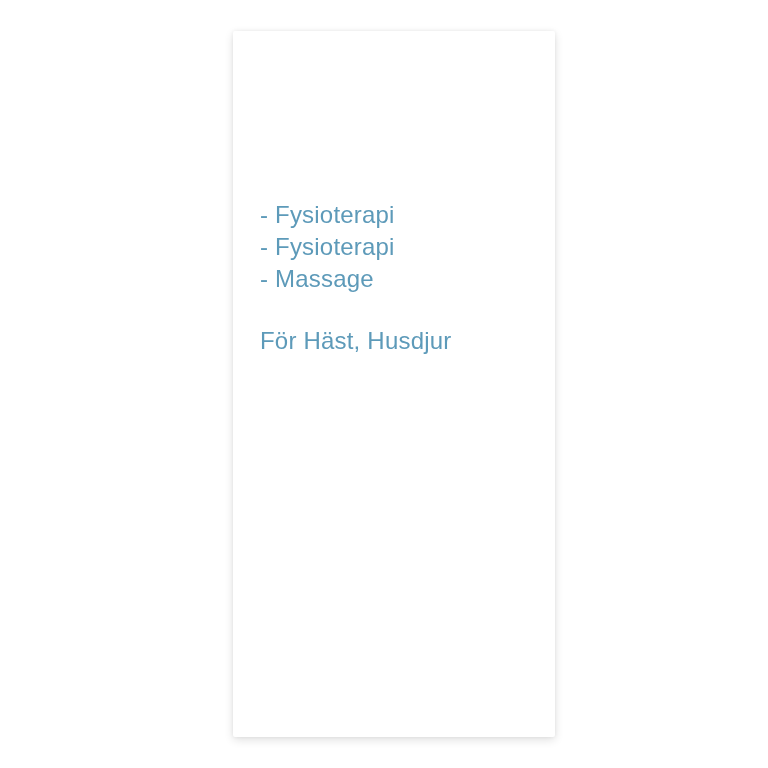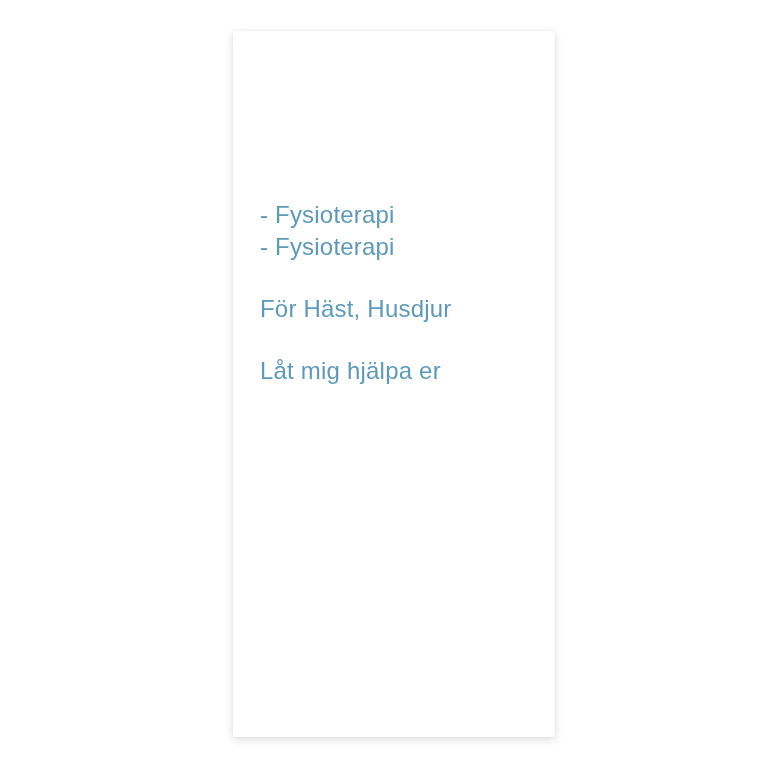--- a/index.html
+++ b/index.html
@@ -42,26 +42,26 @@
 </head>
 <body>
 
 <div class="stage">
   <div class="flyer-card">
     <div class="flyer-text">
 
       <p>
         <span class="line">- Fysioterapi</span>
         <span class="line">- Fysioterapi</span>
+        <span class="line">- Massage</span>
       </p>
 
       <p>
         <span class="line">För Häst, Husdjur</span>
       </p>
 
       <p>
-        <span class="line">Låt mig hjälpa er</span>
       </p>
 
 
     </div>
   </div>
 </div>
 
 </body></html>

